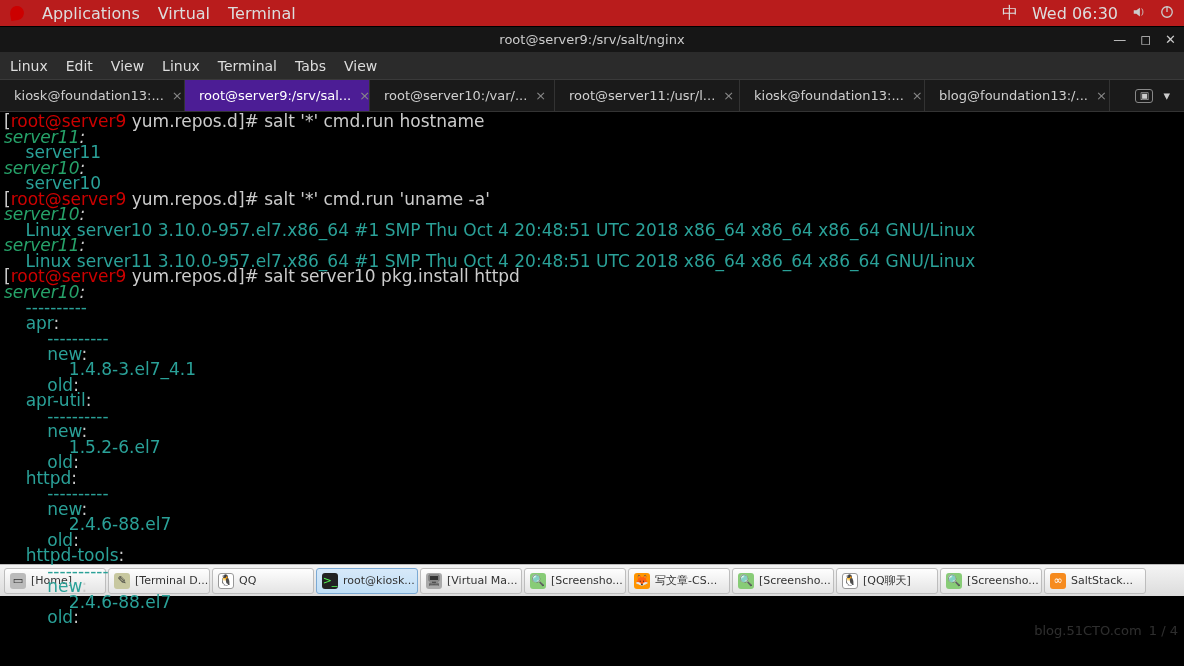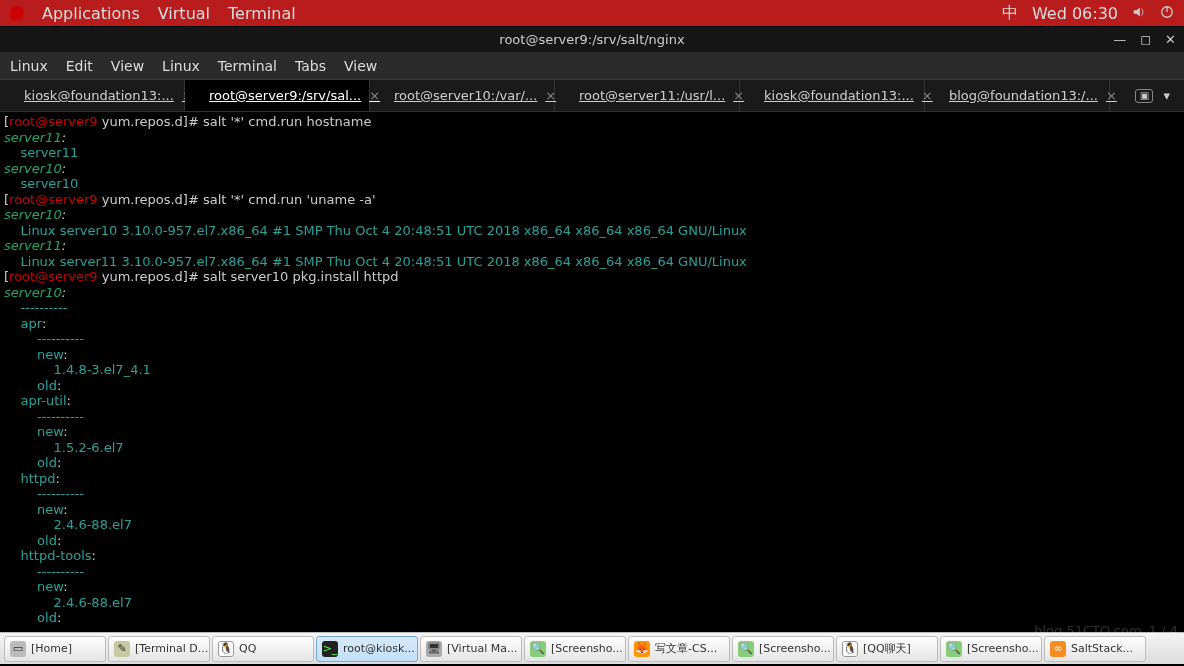--- a/index.html
+++ b/index.html
@@ -15,28 +15,28 @@
   
   .titlebar { height: 26px; background: #161616; color: #ccc; display: flex; align-items: center; justify-content: center; position: relative; font-size: 13px; border-top: 1px solid #000; }
   .titlebar .winctrl { position: absolute; right: 8px; display: flex; gap: 14px; color: #ccc; }
   .titlebar .winctrl span { cursor: pointer; }
 
   
   .menubar { height: 28px; background: #2b2b2b; color: #ddd; display: flex; align-items: center; gap: 18px; padding: 0 10px; border-bottom: 1px solid #3a3a3a; font-size: 14px; }
 
   
   .tabstrip { height: 32px; background: #1a1a1a; display: flex; align-items: stretch; font-size: 13px; border-bottom: 1px solid #333; }
-  .tab { display: flex; align-items: center; gap: 8px; padding: 0 24px; color: #cfcfcf; border-right: 1px solid #333; max-width: 185px; cursor: pointer; text-decoration: underline; }
-  .tab.active { background: #000000; color: #fff; }
+  .tab { display: flex; align-items: center; gap: 8px; padding: 0 14px; color: #cfcfcf; border-right: 1px solid #333; max-width: 185px; cursor: pointer; }
+  .tab.active { background: #4c1d95; color: #fff; }
   .tab .close { color: #888; }
   .tab-actions { margin-left: auto; display: flex; align-items: center; gap: 10px; padding: 0 14px; color: #ccc; }
   .tab-actions .sq { border: 1px solid #888; width: 18px; height: 14px; border-radius: 3px; display: flex; align-items: center; justify-content: center; font-size: 10px;}
 
   
-  .term { background: #000; color: #ccc; font-family: "DejaVu Sans Mono", monospace; font-size: 13px; line-height: 15.5px; padding: 2px 4px; white-space: pre; height: 520px; position: relative; }
+  .term { background: #000; color: #ccc; font-family: "DejaVu Sans Mono", monospace; font-size: 17px; line-height: 15.5px; padding: 2px 4px; white-space: pre; height: 452px; position: relative; }
   .p-user { color: #c00; }
   .p-punct { color: #ccc; }
   .green { color: #26a269; font-style: italic; }
   .cyan  { color: #2aa198; }
 
   
   .watermark { position: absolute; right: 6px; bottom: 28px; color: rgba(255,255,255,0.18); font-size: 13px; font-family: sans-serif; pointer-events:none; }
 
   
   .taskbar { height: 32px; background: linear-gradient(#f4f4f4, #dcdcdc); display: flex; align-items: center; padding: 0 4px; gap: 2px; border-top: 1px solid #bbb; }

